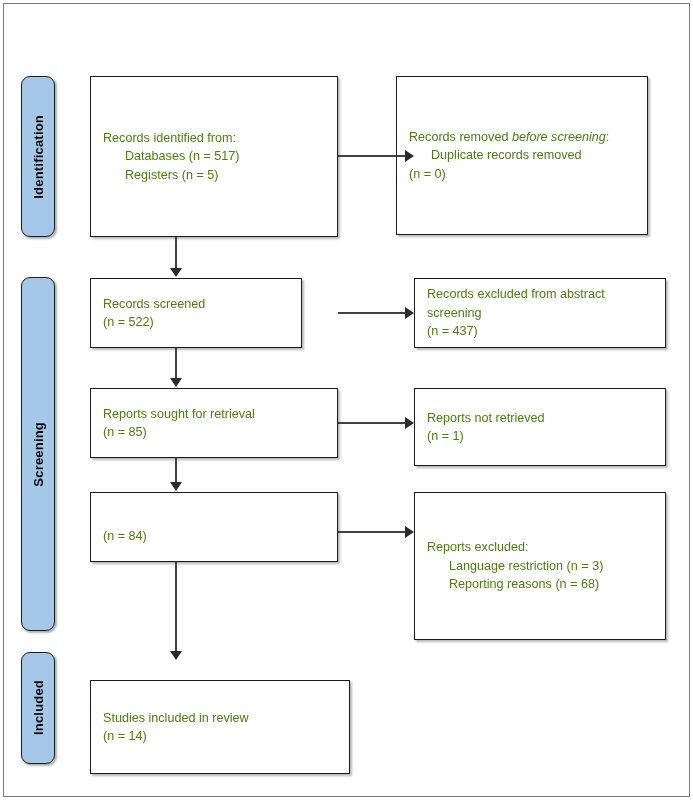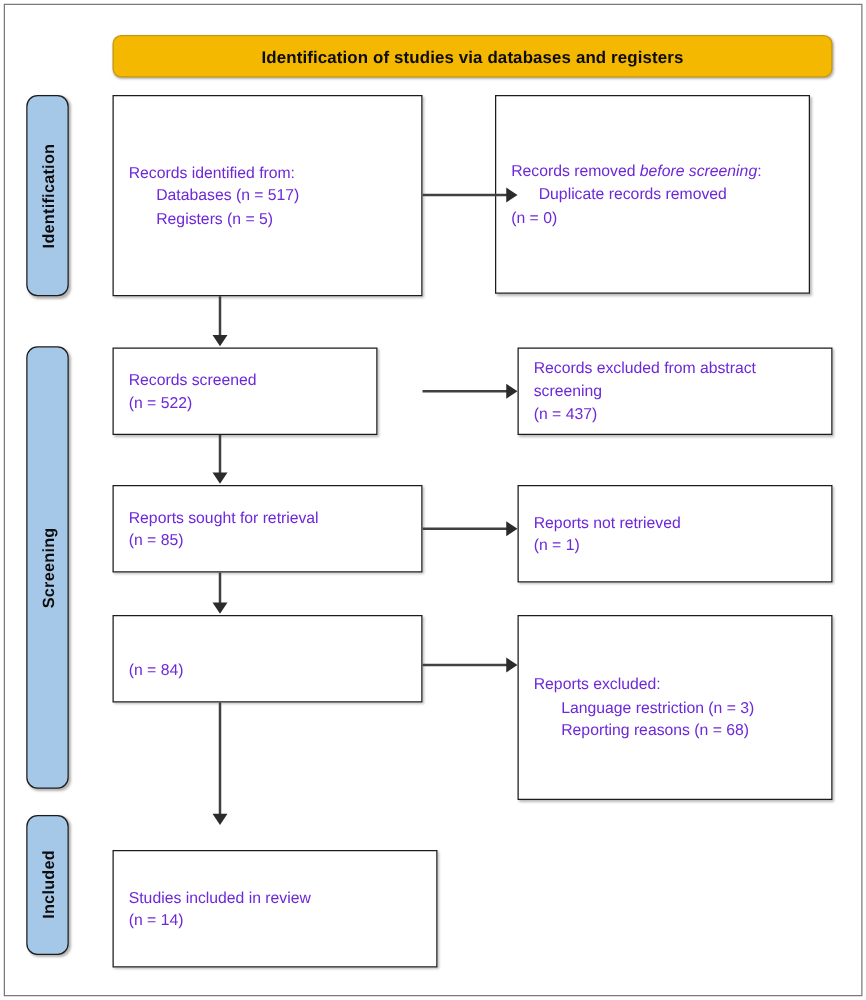--- a/index.html
+++ b/index.html
@@ -87,21 +87,21 @@
     border: 1.8px solid #1c1c1c;
     box-sizing: border-box;
     box-shadow: 1.5px 1.5px 2px rgba(0,0,0,0.28);
     display: flex;
     align-items: center;
   }
   .flow-box .box-text {
     padding: 0 12px;
     font-size: 12.6px;
     line-height: 18.5px;
-    color: #6d28d9;
+    color: #4d7c0f;
     width: 100%;
   }
   .indent { padding-left: 22px; display: block; }
   .ital { font-style: italic; }
 
   
   #box-identified      { left: 90px;  top: 76px;  width: 248px; height: 161px; }
   #box-removed         { left: 396px; top: 76px;  width: 252px; height: 159px; }
   #box-screened        { left: 90px;  top: 278px; width: 212px; height: 70px;  }
   #box-excluded-abs    { left: 414px; top: 278px; width: 252px; height: 70px;  }
@@ -136,23 +136,20 @@
     border-left: 9px solid #2b2b2b;
   }
 </style>
 </head>
 <body>
 
 <div id="figure">
 
   <div class="outer-frame"></div>
 
-  <div class="banner">
-    <div class="banner-text">Identification of studies via databases and registers</div>
-  </div>
 
   <div class="stage-tab" id="tab-identification">
     <span>Identification</span>
   </div>
   <div class="stage-tab" id="tab-screening">
     <span>Screening</span>
   </div>
   <div class="stage-tab" id="tab-included">
     <span>Included</span>
   </div>

